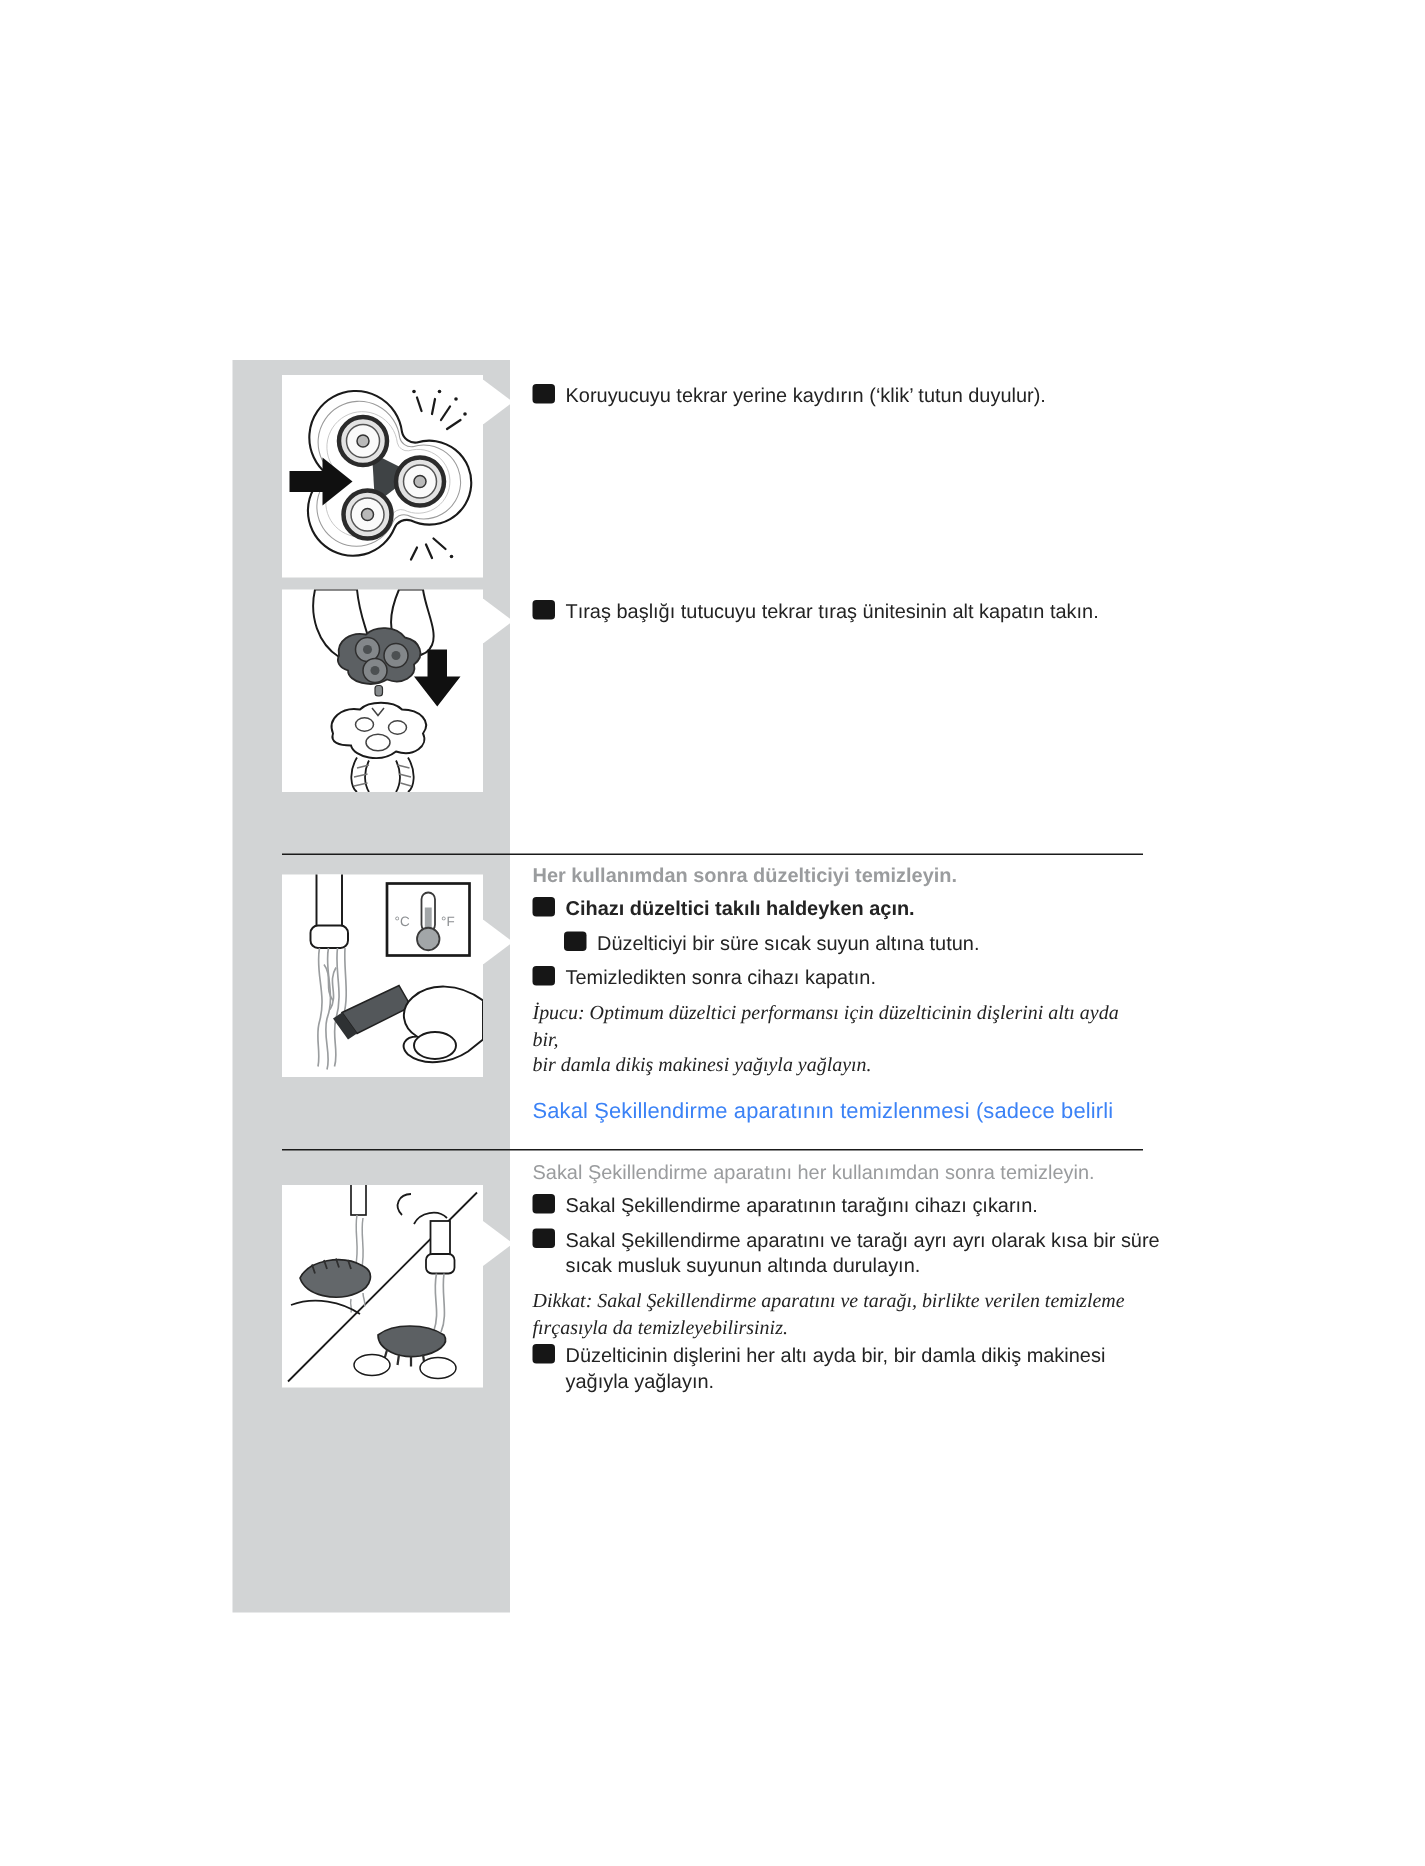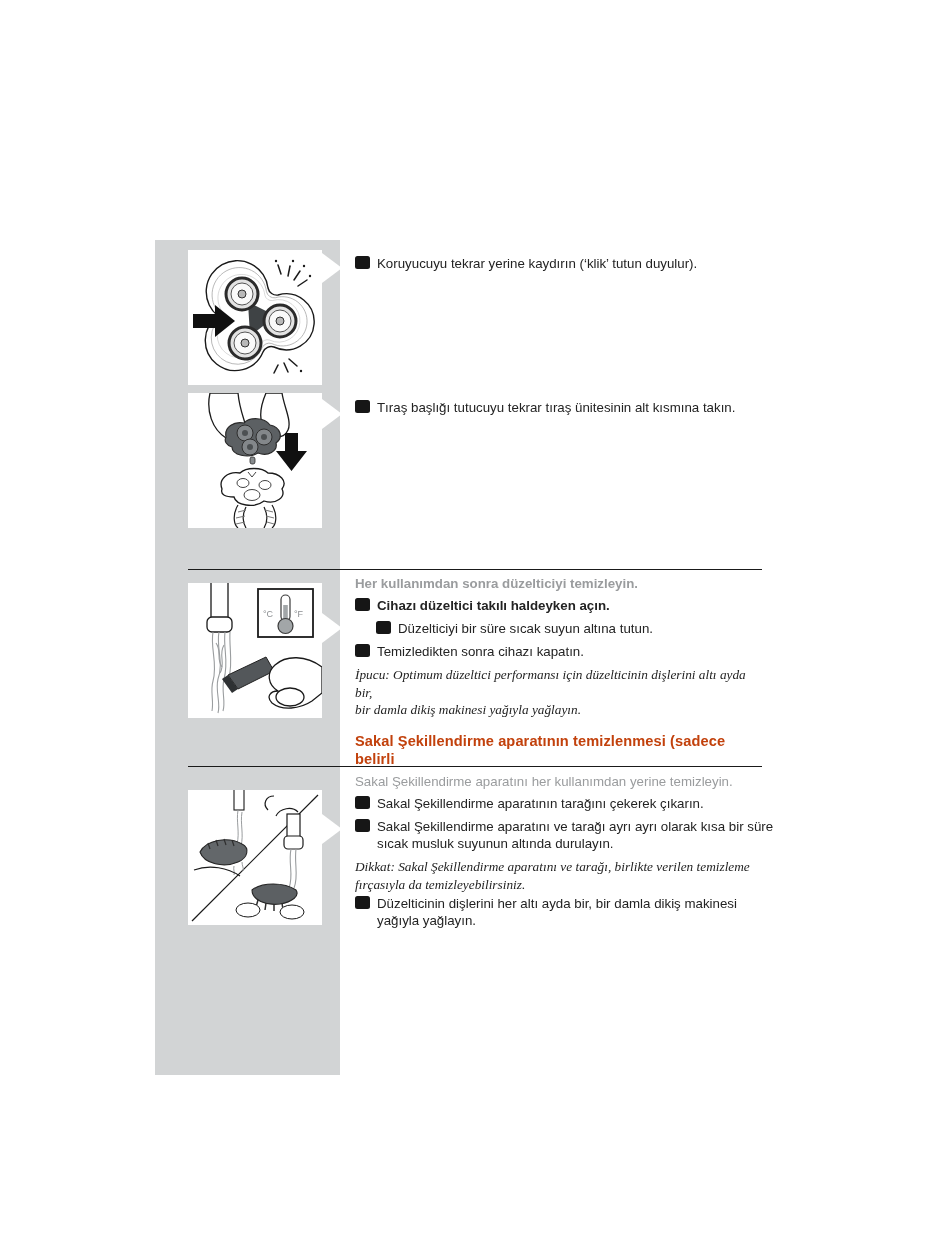--- a/index.html
+++ b/index.html
@@ -66,23 +66,23 @@
     left: 355px;
     font-size: 13.3px;
     line-height: 17.5px;
     white-space: pre-line;
     color: #232323;
     max-width: 410px;
   }
   .muted { color: #9a9c9e; }
   .tip { font-style: italic; font-family: Liberation Serif, serif; }
   .h1 {
-    font-weight: bold;
+    font-weight: normal;
     font-size: 14.6px;
-    color: #c2410c;
+    color: #3b82f6;
     letter-spacing: 0.1px;
   }
   .s-top1 { top: 255px; }
   .s-top2 { top: 399px; }
   .p-intro1 { top: 575px; font-weight: bold; }
   .s-t1 { top: 597px; font-weight: bold; }
   .s-t2 { top: 620px; padding-left: 21px; }
   .s-t3 { top: 643px; }
   .p-tip1 { top: 666px; }
   .p-head { top: 733px; }
@@ -234,21 +234,21 @@
   </svg>
 </div>
 
 <div class="step s-top1">
   <div class="sq"></div>
   <div class="t">Koruyucuyu tekrar yerine kaydırın (‘klik’ tutun duyulur).</div>
 </div>
 
 <div class="step s-top2">
   <div class="sq"></div>
-  <div class="t">Tıraş başlığı tutucuyu tekrar tıraş ünitesinin alt kısmına takın.</div>
+  <div class="t">Tıraş başlığı tutucuyu tekrar tıraş ünitesinin alt kapatın takın.</div>
 </div>
 
 <div class="rule rule1"></div>
 
 <div class="par muted p-intro1">Her kullanımdan sonra düzelticiyi temizleyin.</div>
 
 <div class="step s-t1">
   <div class="sq"></div>
   <div class="t">Cihazı düzeltici takılı haldeyken açın.</div>
 </div>
@@ -261,25 +261,25 @@
   <div class="t">Temizledikten sonra cihazı kapatın.</div>
 </div>
 
 <div class="par tip p-tip1">İpucu: Optimum düzeltici performansı için düzelticinin dişlerini altı ayda bir,
 bir damla dikiş makinesi yağıyla yağlayın.</div>
 
 <div class="par h1 p-head">Sakal Şekillendirme aparatının temizlenmesi (sadece belirli</div>
 
 <div class="rule rule2"></div>
 
-<div class="par muted p-intro2">Sakal Şekillendirme aparatını her kullanımdan yerine temizleyin.</div>
+<div class="par muted p-intro2">Sakal Şekillendirme aparatını her kullanımdan sonra temizleyin.</div>
 
 <div class="step s-b1">
   <div class="sq"></div>
-  <div class="t">Sakal Şekillendirme aparatının tarağını çekerek çıkarın.</div>
+  <div class="t">Sakal Şekillendirme aparatının tarağını cihazı çıkarın.</div>
 </div>
 <div class="step s-b2">
   <div class="sq"></div>
   <div class="t">Sakal Şekillendirme aparatını ve tarağı ayrı ayrı olarak kısa bir süre
 sıcak musluk suyunun altında durulayın.</div>
 </div>
 
 <div class="par tip p-note">Dikkat: Sakal Şekillendirme aparatını ve tarağı, birlikte verilen temizleme
 fırçasıyla da temizleyebilirsiniz.</div>
 

